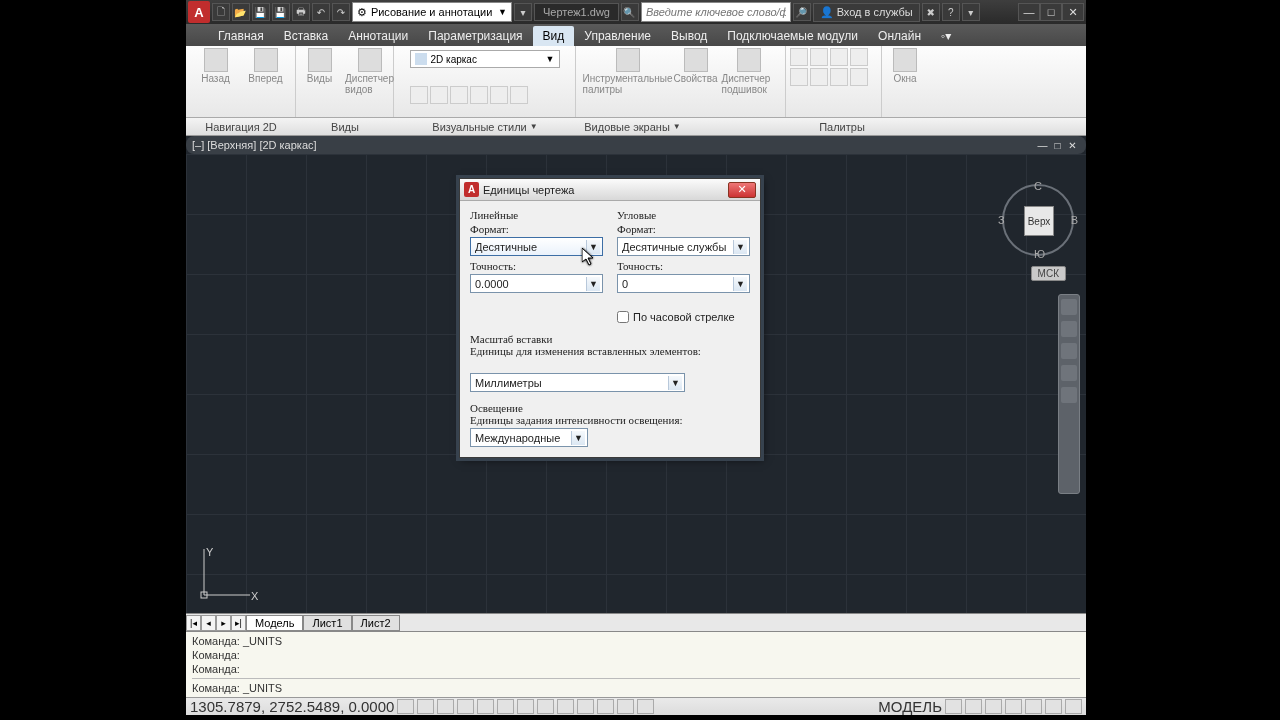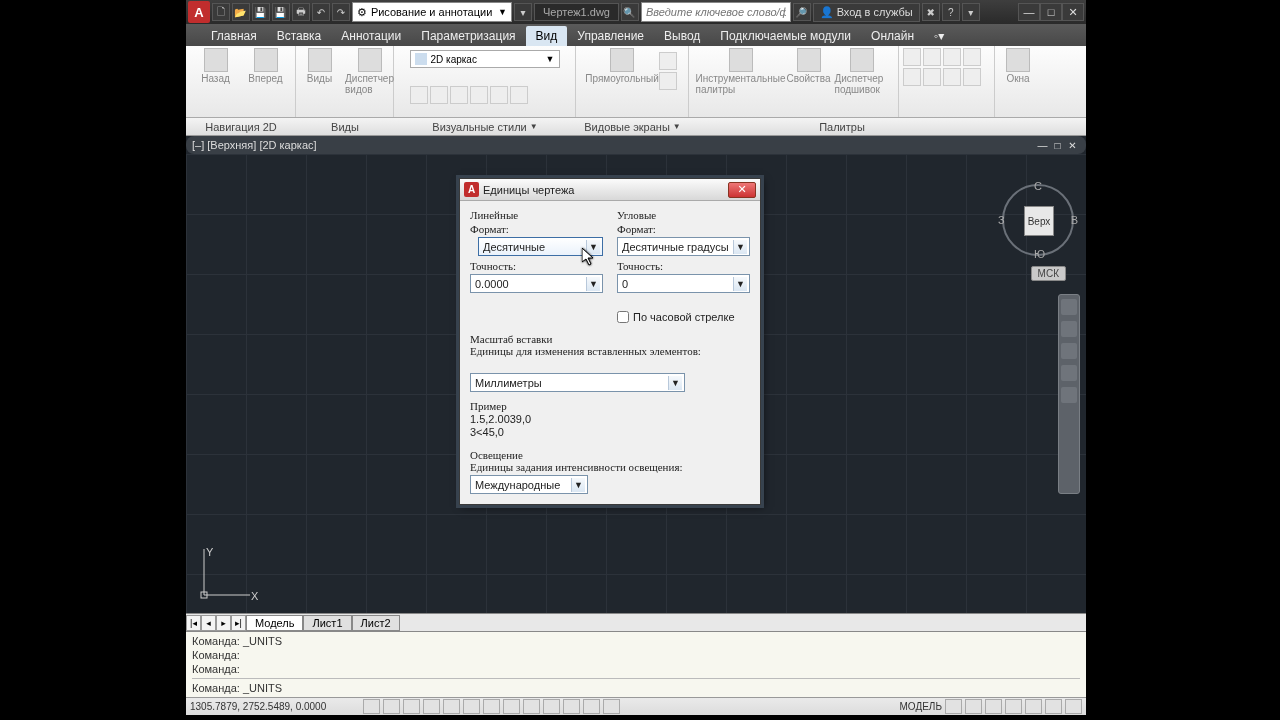--- a/index.html
+++ b/index.html
@@ -15,21 +15,21 @@
 .workspace-drop .tri { margin-left:auto; font-size:9px; }
 .title-tab { background:#2a2a2a; color:#aaa; padding:2px 8px; font-size:11px; border:1px solid #555; }
 .search-input { background:#fff; border:1px solid #888; height:20px; font-size:11px; padding:0 4px; font-style:italic; color:#888; width:150px; }
 .titlebar .spacer { flex:1; }
 .login-btn { background:#3a3a3a; color:#ddd; font-size:11px; padding:2px 6px; border:1px solid #555; display:flex; align-items:center; gap:3px; }
 .win-btns { display:flex; gap:0; margin-left:6px; }
 .win-btn { width:22px; height:18px; background:#3a3a3a; border:1px solid #555; color:#ddd; display:flex; align-items:center; justify-content:center; font-size:11px; }
 .win-btn.close { background:#3a3a3a; }
 
 
-.ribbon-tabs { height:22px; background:linear-gradient(#5a5a5a,#484848); display:flex; align-items:end; padding-left:15px; gap:0; }
+.ribbon-tabs { height:22px; background:linear-gradient(#5a5a5a,#484848); display:flex; align-items:end; padding-left:22px; gap:0; }
 .rtab { color:#eee; font-size:12px; padding:3px 10px; cursor:pointer; }
 .rtab.active { background:#d9e6f2; color:#000; border-radius:2px 2px 0 0; }
 
 
 .ribbon { height:72px; background:linear-gradient(#fdfdfd,#e8e8e8); border-bottom:1px solid #aaa; display:flex; }
 .rpanel { border-right:1px solid #ccc; display:flex; flex-direction:column; align-items:center; padding:2px 4px; }
 .rpanel .items { display:flex; gap:2px; flex:1; }
 .rbtn-big { display:flex; flex-direction:column; align-items:center; justify-content:flex-start; width:48px; font-size:10px; color:#888; gap:1px; }
 .rbtn-big .ico { width:24px; height:24px; background:#ddd; border:1px solid #bbb; }
 .vis-col { display:flex; flex-direction:column; gap:18px; padding:2px; }
@@ -72,38 +72,38 @@
 .model-tabs .navset { display:flex; }
 .model-tabs .nav { width:15px; height:16px; border:1px solid #999; background:#f4f4f4; display:flex; align-items:center; justify-content:center; font-size:9px; }
 .model-tab { background:#fff; border:1px solid #888; padding:0 8px; height:16px; display:flex; align-items:center; }
 .model-tab.inactive { background:#e0e0e0; }
 
 
 .cmdlog { background:#f7f7ef; font-family:Consolas,monospace; font-size:11px; color:#333; padding:2px 6px; border-top:1px solid #888; line-height:14px; }
 .cmdlog hr { border:none; border-top:1px solid #bbb; margin:2px 0; }
 
 
-.statusbar { height:18px; background:linear-gradient(#eaeaea,#dcdcdc); border-top:1px solid #999; display:flex; align-items:center; font-size:10px; color:#333; padding:0 4px; gap:3px; }
+.statusbar { height:18px; background:linear-gradient(#eaeaea,#dcdcdc); border-top:1px solid #999; display:flex; align-items:center; font-size:15px; color:#333; padding:0 4px; gap:3px; }
 .statusbar .coords { min-width:170px; }
 .sb-btn { width:17px; height:15px; background:#e2e2e2; border:1px solid #aaa; }
 .statusbar .spacer { flex:1; }
 .sb-seg { display:flex; align-items:center; gap:4px; }
 
 
 .dialog { position:absolute; left:459px; top:178px; width:302px; background:#f0f0f0; border:1px solid #3a3a3a; box-shadow:0 0 0 3px #37424e, 2px 2px 8px rgba(0,0,0,.6); font-size:11px; color:#222; }
 .dlg-title { height:22px; background:linear-gradient(#fbfbfb,#d8d8d8); display:flex; align-items:center; padding:0 4px; gap:4px; border-bottom:1px solid #aaa; }
 .dlg-title .app-icon { width:15px; height:15px; font-size:10px; }
 .dlg-title .spacer { flex:1; }
 .dlg-close { width:28px; height:16px; background:linear-gradient(#e77,#c33); color:#fff; display:flex; align-items:center; justify-content:center; border:1px solid #832; border-radius:2px; font-size:11px;}
 .dlg-body { padding:8px 10px 10px; }
 .dlg-cols { display:flex; gap:14px; }
 .dlg-col { flex:1; display:flex; flex-direction:column; gap:2px; }
 .lbl { color:#222;font-family:Liberation Serif, serif; }
 .combo { height:19px; background:#fff; border:1px solid #7a93ab; display:flex; align-items:center; padding:0 4px; font-size:11px; position:relative; }
-.combo.sel { border-color:#3d6ea5; background:linear-gradient(#fff,#eaf2fb);margin-left:8px; }
+.combo.sel { border-color:#3d6ea5; background:linear-gradient(#fff,#eaf2fb); }
 .combo .tri { position:absolute; right:2px; top:2px; width:14px; height:14px; display:flex; align-items:center; justify-content:center; font-size:9px; background:linear-gradient(#f6f9fc,#dbe7f3); border-left:1px solid #b8c8da; }
 .chk { display:flex; align-items:center; gap:4px; margin-top:16px; }
 .chk input { width:12px; height:12px; }
 .section { margin-top:10px; }
 .example { margin-top:8px; line-height:13px; }
 .dlg-btns { display:flex; gap:6px; margin-top:14px; }
 .dbtn { height:22px; padding:0 12px; background:linear-gradient(#fefefe,#e4e4e4); border:1px solid #8a8a8a; border-radius:3px; font-size:11px; display:flex; align-items:center; }
 .dbtn.primary { border-color:#3d6ea5; box-shadow:0 0 0 1px #8fb8e0 inset; }
 
 .cursor { position:absolute; left:582px; top:248px; width:14px; height:18px; pointer-events:none; }
@@ -202,32 +202,20 @@
           <div class="smallico"></div>
         </div>
         <div class="slider-box">
             <div class="smallico"></div>
             <span>Международные</span>
             <div style="flex:1"></div>
             <input value="60" style="">
           </div>
       </div>
     </div>
-    <div class="rpanel" style="width:113px">
-      <div class="items">
-        <div class="rbtn-big" style="width:70px">
-            <div class="ico"></div>
-            <span>Прямоугольный</span>
-          </div>
-        <div style="display:flex;flex-direction:column;gap:2px;padding-top:4px">
-          <div class="smallico"></div>
-          <div class="smallico"></div>
-        </div>
-      </div>
-    </div>
     <div class="rpanel" style="width:210px">
       <div class="items">
         <div class="rbtn-big" style="width:84px">
             <div class="ico"></div>
             <span>Инструментальные палитры</span>
           </div>
         <div class="rbtn-big">
             <div class="ico"></div>
             <span>Свойства</span>
           </div>
@@ -380,21 +368,21 @@
         <div class="lbl" style="margin-top:2px">Точность:</div>
         <div class="combo">
             <span>0.0000</span>
             <div class="tri">▼</div>
           </div>
       </div>
       <div class="dlg-col">
         <div class="lbl">Угловые</div>
         <div class="lbl">Формат:</div>
         <div class="combo">
-            <span>Десятичные градусы</span>
+            <span>Десятичные службы</span>
             <div class="tri">▼</div>
           </div>
         <div class="lbl" style="margin-top:2px">Точность:</div>
         <div class="combo">
             <span>0</span>
             <div class="tri">▼</div>
           </div>
         <label class="chk">
             <input type="checkbox" style="">
             <span>По часовой стрелке</span>
@@ -404,25 +392,20 @@
 
     <div class="section">
       <div class="lbl">Масштаб вставки</div>
       <div class="lbl">Единицы для изменения вставленных элементов:</div>
       <div class="combo" style="width:215px;margin-top:16px">
           <span>Миллиметры</span>
           <div class="tri">▼</div>
         </div>
     </div>
 
-    <div class="example">
-      <div class="lbl">Пример</div>
-      <div>1.5,2.0039,0</div>
-      <div>3&lt;45,0</div>
-    </div>
 
     <div class="section">
       <div class="lbl">Освещение</div>
       <div class="lbl">Единицы задания интенсивности освещения:</div>
       <div class="combo" style="width:118px;margin-top:2px">
           <span>Международные</span>
           <div class="tri">▼</div>
         </div>
     </div>
 

